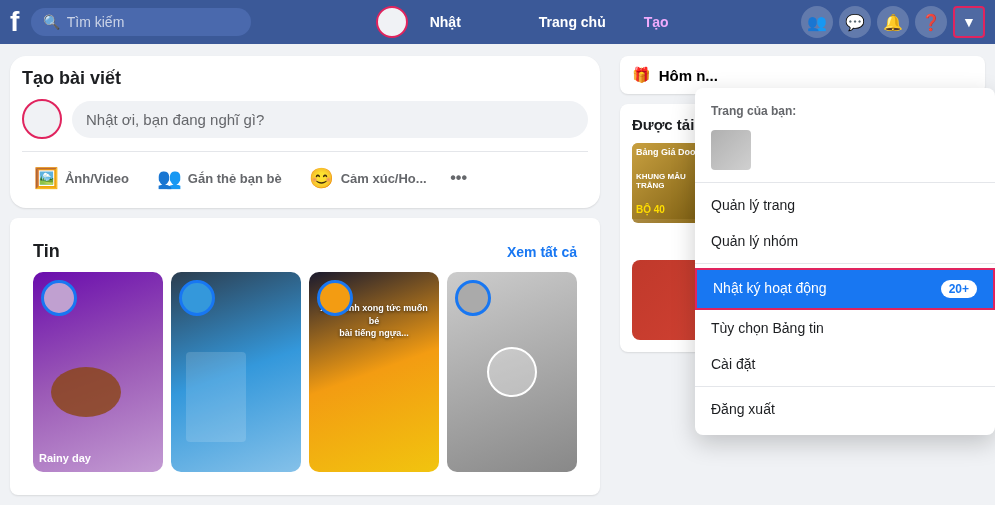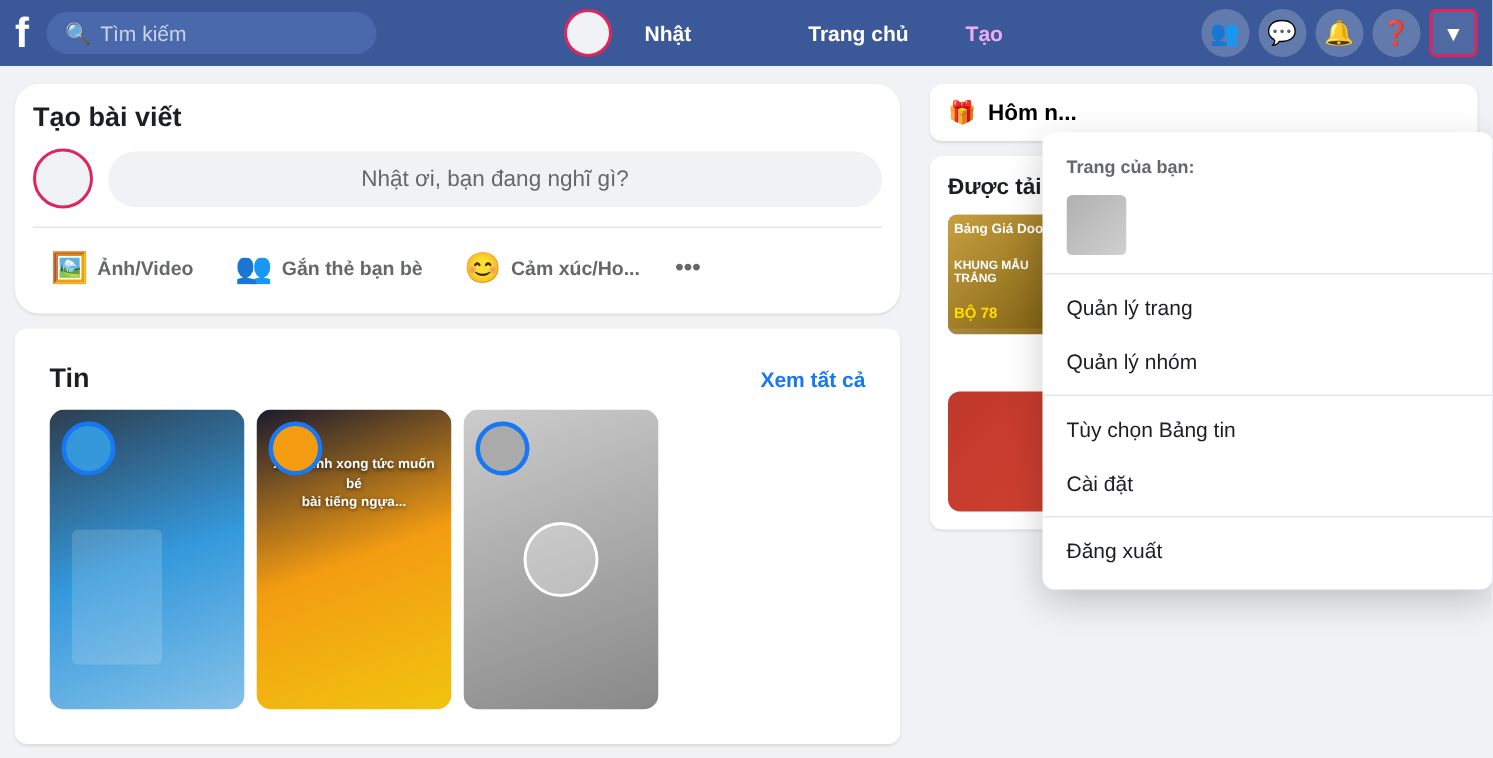--- a/index.html
+++ b/index.html
@@ -145,21 +145,20 @@
       font-size: 18px;
       font-weight: 700;
       margin-bottom: 10px;
       color: #1c1e21;
     }
     .composer-top {
       display: flex;
       align-items: center;
       gap: 10px;
       margin-bottom: 12px;
-      text-align: center;
     }
     .composer-avatar {
       width: 40px;
       height: 40px;
       border-radius: 50%;
       border: 2px solid #e0245e;
       background: #f0f2f5;
       flex-shrink: 0;
     }
     .composer-input {
@@ -495,20 +494,27 @@
       </div>
     </div>
 
     <div class="stories-section">
       <div class="stories-header">
         <span class="stories-title">Tin</span>
         <span class="see-all-link">Xem tất cả</span>
       </div>
       <div class="stories-grid">
 
+        <div class="story-card">
+          <div class="story-bg story-1">
+            <div style="width:70px;height:50px;background:#8B4513;border-radius:50%;position:absolute;bottom:55px;left:18px;opacity:0.8;"></div>
+          </div>
+          <div class="story-avatar" style="background:#c0a0d0;"></div>
+          <span class="rainy-day-label">Rainy day</span>
+        </div>
 
         <div class="story-card">
           <div class="story-bg story-2">
             <div style="position:absolute;bottom:30px;left:15px;width:60px;height:90px;background:rgba(255,255,255,0.15);border-radius:4px;"></div>
           </div>
           <div class="story-avatar" style="background:#3498db; border-color:#1877f2;"></div>
         </div>
 
         <div class="story-card">
           <div class="story-bg story-3">
@@ -542,21 +548,21 @@
 
     <div class="duoc-tai-card">
       <div class="duoc-tai-title">Được tải</div>
 
       <div class="ad-item">
         <div class="ad-image">
           <div class="ad-img-placeholder">
             <div style="width:100%;height:100%;background:linear-gradient(135deg,#c8a040,#7a5c10);display:flex;flex-direction:column;justify-content:space-between;padding:4px;font-size:8px;color:white;">
               <div style="font-size:9px;font-weight:700;">Bảng Giá Door</div>
               <div style="font-size:8px;">KHUNG MẪU TRẮNG</div>
-              <div style="font-size:10px;font-weight:900;color:#ffdd00;">BỘ 78</div>
+              <div style="font-size:10px;font-weight:900;color:#ffdd00;">BỘ 40</div>
             </div>
           </div>
         </div>
         <div class="ad-info">
           <div style="margin-bottom:4px;">
             <span class="ad-shopee-badge">Shopee</span>
           </div>
           <div class="ad-shop-name">Shopee v...</div>
           <div class="ad-shop-url">shopee.vi...</div>
           <div class="ad-text">🔴 RÊ VỎ...</div>
@@ -585,20 +591,24 @@
 
     <div class="dropdown-item">
       <span>Quản lý trang</span>
     </div>
     <div class="dropdown-item">
       <span>Quản lý nhóm</span>
     </div>
 
     <div class="dropdown-divider"></div>
 
+    <div class="dropdown-item highlighted">
+      <span>Nhật ký hoạt động</span>
+      <span class="badge-highlighted">20+</span>
+    </div>
 
     <div class="dropdown-item">
       <span>Tùy chọn Bảng tin</span>
     </div>
     <div class="dropdown-item">
       <span>Cài đặt</span>
     </div>
 
     <div class="dropdown-divider"></div>
 

